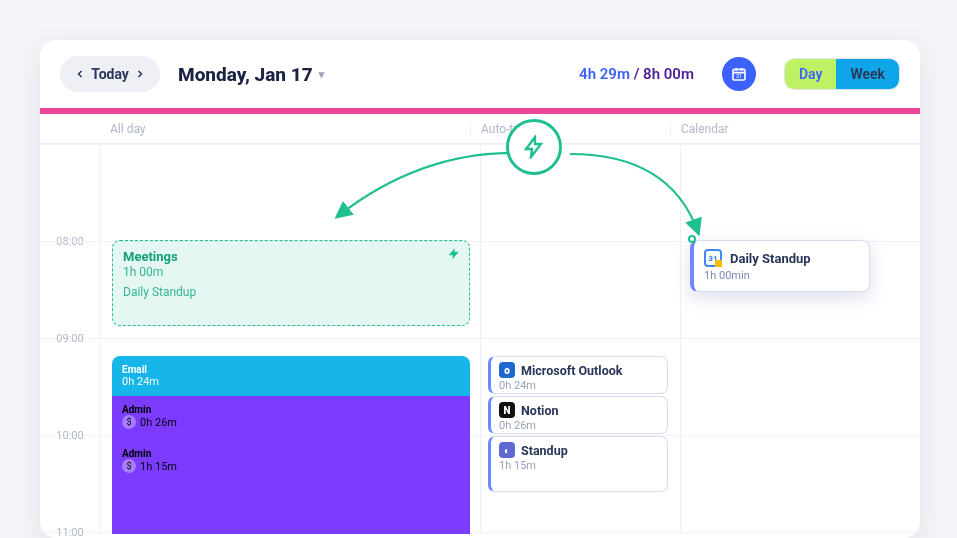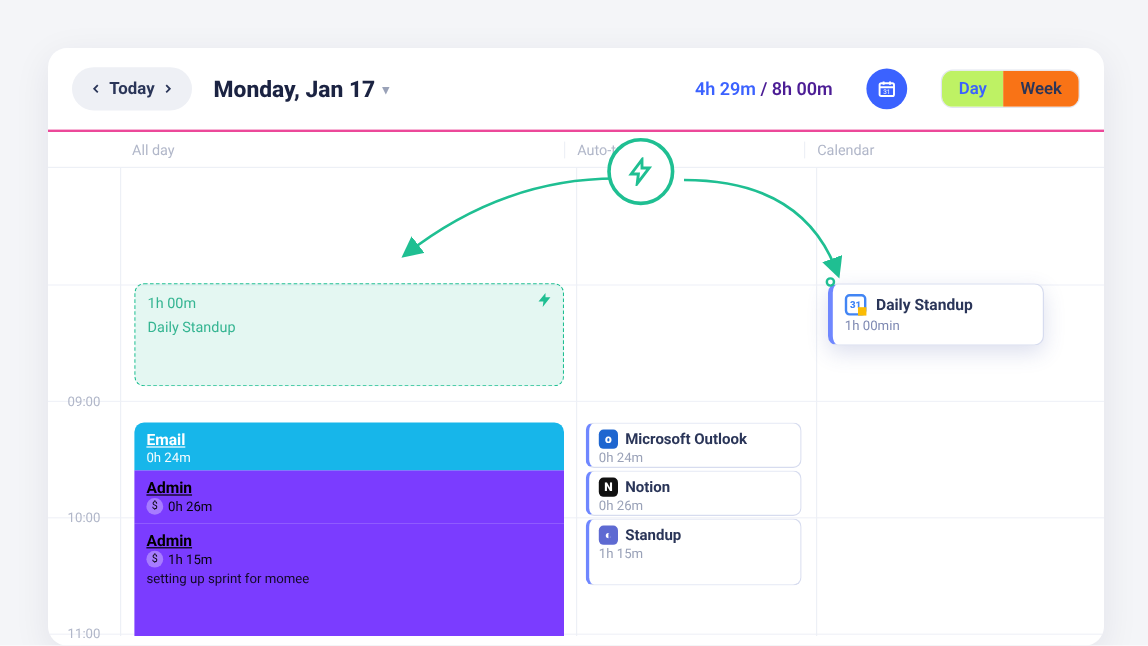--- a/index.html
+++ b/index.html
@@ -63,26 +63,26 @@
   .time-total { color:#4c1d95; }
   .cal-icon-btn {
     width:34px;height:34px;border-radius:999px;background:#3b62ff;
     display:flex;align-items:center;justify-content:center;color:#fff;margin-left:10px;
   }
   .view-toggle {
     display:flex;border:1px solid #e2e5ef;border-radius:10px;overflow:hidden;margin-left:10px;
   }
   .view-toggle > div { padding:7px 14px;font-size:14px;font-weight:600;cursor:pointer; }
   .view-toggle .active { background:#bef264;color:#3b62ff; }
-  .view-toggle .inactive { color:#2a3558;background:#f97316; }
+  .view-toggle .inactive { color:#2a3558;background:#0ea5e9; }
 
   
   .cal {
     position:relative;
-    border-top:2px solid #ec4899;
+    border-top:6px solid #ec4899;
     height: 408px;
   }
   .col-headers {
     display:flex;
     height:30px;
     border-bottom:1px solid #edf0f6;
     font-size:12px;
     color:#b1b7c9;
     align-items:center;
   }
@@ -113,21 +113,21 @@
   .meetings {
     border:1.5px dashed #1fbf92;
     background:rgba(31,191,146,0.12);
     color:#13a07a;
   }
   .meetings .title { font-weight:700; font-size:13px; }
   .meetings .sub { color:#35b592;font-size:12px;margin-top:1px; }
   .bolt-corner { position:absolute; right:8px; top:6px; color:#1fbf92; }
   .email-block { background:#17b6ea; color:#fff; }
   .admin-block { background:#7b3cff; color:#000000; }
-  .block-title { font-weight:700; font-size:13px;text-decoration:underline; }
+  .block-title { font-weight:700; font-size:10px; }
   .block-sub { font-size:11px; opacity:0.95; display:flex;align-items:center;gap:4px; }
   .block-desc { font-size:11px; opacity:0.85; margin-top:3px; }
   .dollar-badge {
     width:14px;height:14px;border-radius:999px;background:rgba(255,255,255,0.35);
     display:inline-flex;align-items:center;justify-content:center;font-size:9px;
   }
   
   .track-card {
     position:absolute;background:#fff;border:1px solid #d7dcef;border-left:3px solid #6f87ff;
     border-radius:7px;padding:5px 8px;color:#2a3558;
@@ -204,36 +204,40 @@
   <div class="cal">
     <div class="col-headers">
       <div class="time-gutter"></div>
       <div class="col" style="flex:0 0 370px">All day</div>
       <div class="col left-border" style="flex:0 0 200px">Auto-tracking</div>
       <div class="col left-border">Calendar</div>
     </div>
 
     <div class="grid">
 
+      <div class="hour-row" style="top:0">
+          <div class="hour-label" style="top:97px">08:00</div>
+        </div>
       <div class="hour-row" style="top:97px"></div>
       <div class="hour-row" style="top:194px">
           <div class="hour-label">09:00</div>
         </div>
       <div class="hour-row" style="top:291px">
           <div class="hour-label">10:00</div>
         </div>
       <div class="hour-row" style="top:388px">
           <div class="hour-label">11:00</div>
         </div>
 
       <div class="lane-divider" style="left:60px"></div>
       <div class="lane-divider" style="left:440px"></div>
       <div class="lane-divider" style="left:640px"></div>
 
       <div class="event meetings" style="left:72px;top:96px;width:358px;height:86px">
+        <div class="title">Meetings</div>
         <div class="sub">1h 00m</div>
         <div class="sub" style="margin-top:6px">Daily Standup</div>
         <span class="bolt-corner">
           <svg width="14" height="14" viewBox="0 0 24 24" fill="currentColor">
               <path d="M13 2 3 14h7l-1 8 11-14h-7z"></path>
             </svg>
         </span>
       </div>
 
       <div class="event email-block" style="left:72px;top:212px;width:358px;height:40px;border-radius:8px 8px 0 0">
@@ -248,21 +252,20 @@
             <span>0h 26m</span>
           </div>
       </div>
 
       <div class="event admin-block" style="left:72px;top:296px;width:358px;height:94px;border-radius:0">
         <div class="block-title">Admin</div>
         <div class="block-sub">
             <span class="dollar-badge">$</span>
             <span>1h 15m</span>
           </div>
-        <div class="block-desc">setting up sprint for momee</div>
       </div>
 
       <div class="track-card" style="left:448px;top:212px;width:180px;height:38px">
         <div class="row">
             <span class="app-icon outlook-ic">o</span>
             <span>Microsoft Outlook</span>
           </div>
         <div class="dur">0h 24m</div>
       </div>
       <div class="track-card" style="left:448px;top:252px;width:180px;height:38px">

